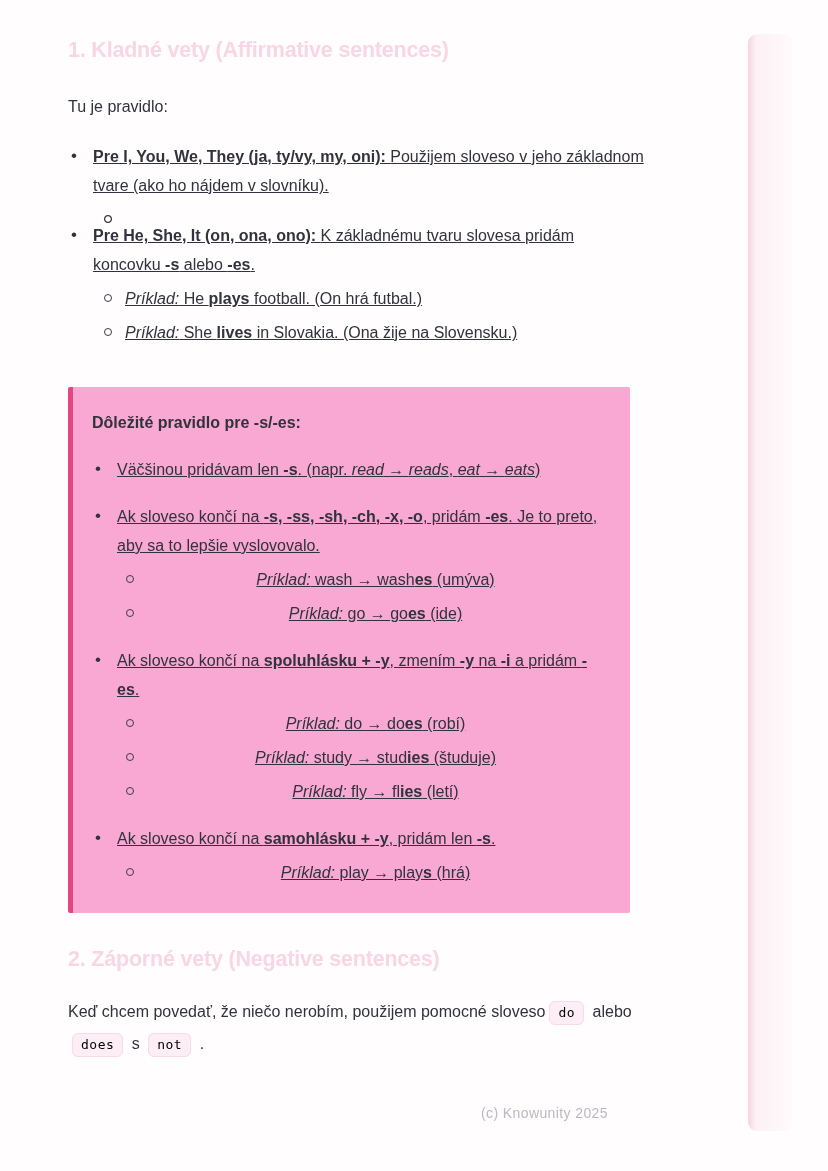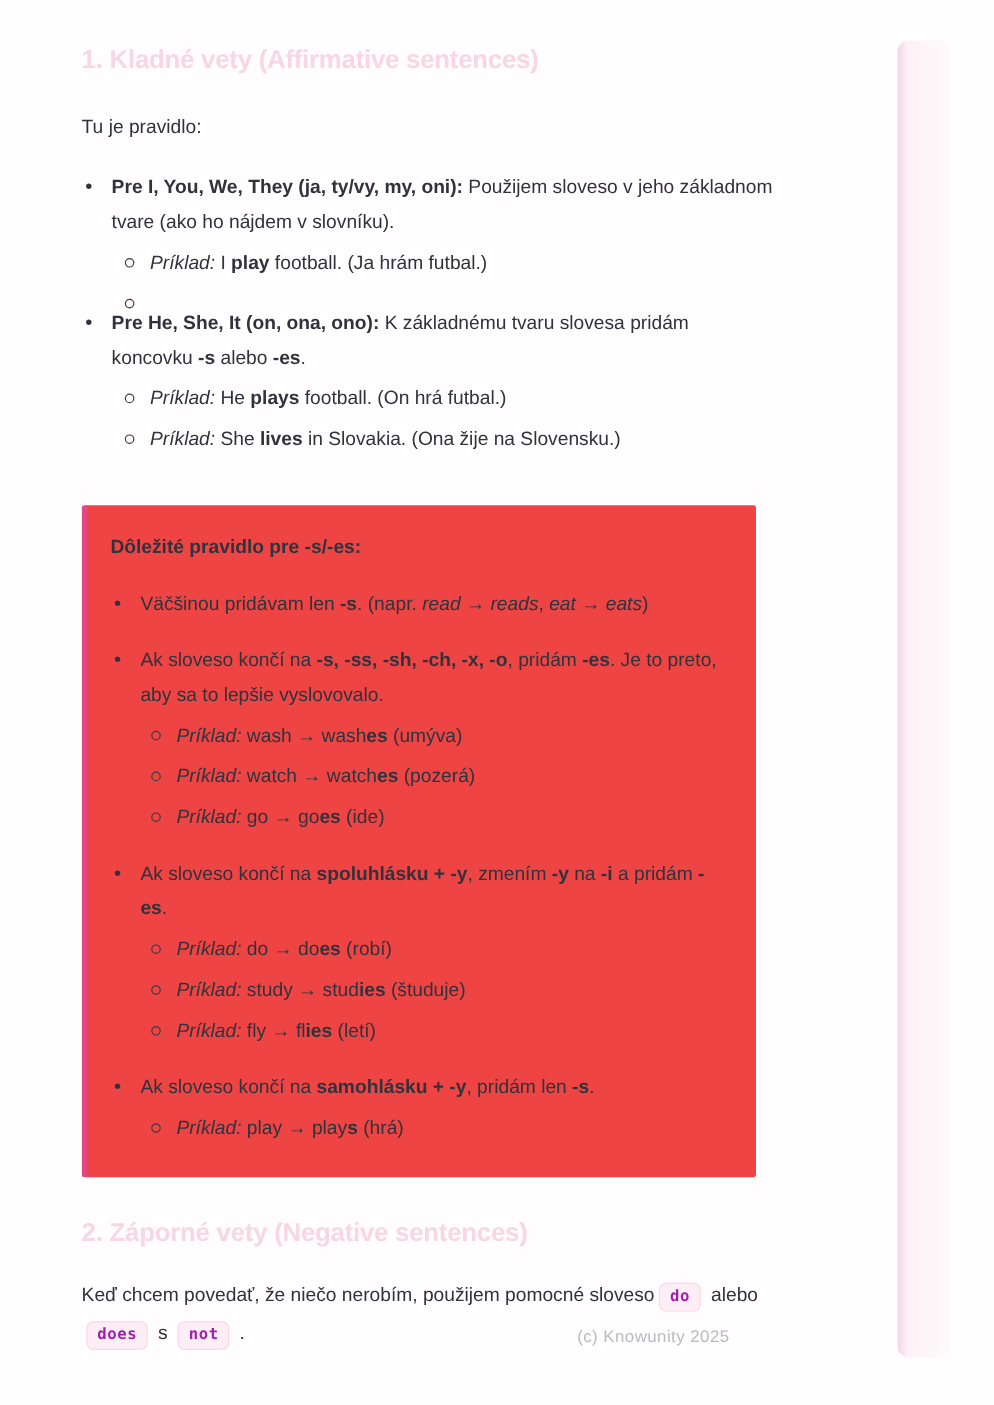--- a/index.html
+++ b/index.html
@@ -38,21 +38,21 @@
   }
   h1.h2 { margin-top: 34px; margin-bottom: 24px; }
 
   .intro, .para {
     font-size: 16px;
     line-height: 29px;
     margin: 0 0 10px 0;
   }
   .para { line-height: 31px; margin-top: 14px; }
 
-  .list { margin-top: 14px; }
+  .list { margin-top: 14px; text-decoration: underline; }
 
   .li { position: relative; padding-left: 25px; font-size: 16px; line-height: 29px; }
   .li.l1 { margin-top: 21px; }
   .li.l2 { margin-left: 32px; margin-top: 5px; }
 
   .marker.l1 { position: absolute; left: 3px; top: -1px; font-size: 17px; color: #30333b; }
   .marker.l1::before { content: '•'; }
   .marker.l2 {
     position: absolute; left: 4px; top: 10px;
     width: 6px; height: 6px;
@@ -61,49 +61,49 @@
     box-sizing: border-box;
     width: 8px; height: 8px;
   }
 
   .b { font-weight: 700; }
   .i { font-style: italic; }
 
   .code {
     font-family: "DejaVu Sans Mono", monospace;
     font-size: 13px;
-    font-weight: 700;
-    color: #a21caf;
+    font-weight: 400;
+    color: #000000;
     background: #fdedf4;
     border: 1px solid #f8dbe8;
     border-radius: 6px;
     padding: 3px 8px 4px 8px;
     margin: 0 4px;
     white-space: nowrap;
     letter-spacing: 0.5px;
   }
 
   .callout {
     margin-top: 40px;
     width: 562px;
     box-sizing: border-box;
-    background: #ef4444;
+    background: #f9a8d4;
     border-left: 5px solid #e2487f;
     border-radius: 2px;
     padding: 21px 26px 26px 19px;
   }
   .callout-title {
     font-size: 16px;
     font-weight: 700;
     line-height: 29px;
     margin: 0;
   }
   .callout .list { margin-top: 13px; }
   .callout .li.l1 { margin-top: 18px; }
-  .callout .li.l2 { margin-left: 30px; }
+  .callout .li.l2 { margin-left: 30px; text-align: center; }
 
   .footer {
     position: absolute;
     right: 52px; bottom: 50px;
     font-size: 14px;
     color: #b9b9c1;
     letter-spacing: 0.4px;
     z-index: 3;
   }
 </style>
@@ -112,34 +112,33 @@
 
 <div class="page">
   <div class="stripe"></div>
 
   <div class="content">
     <h1>1. Kladné vety (Affirmative sentences)</h1>
     <p class="intro">Tu je pravidlo:</p>
 
     <div class="list">
         <div class="li l1"><span class="marker l1"></span><span class="li-text"><span class="b">Pre I, You, We, They (ja, ty/vy, my, oni): </span><span>Použijem sloveso v jeho základnom tvare (ako ho nájdem v slovníku).</span></span></div>
-        <div class="li l2"><span class="marker l2"></span><span class="li-text"><span class="i">Príklad:</span><span> I </span><span class="b">play</span><span> football. (Ja hrám futbal.)</span></span></div>
+        <div class="li l2"><span class="marker l2"></span></div>
         <div class="li l2"><span class="marker l2"></span></div>
         <div class="li l1"><span class="marker l1"></span><span class="li-text"><span class="b">Pre He, She, It (on, ona, ono): </span><span>K základnému tvaru slovesa pridám koncovku </span><span class="b">-s</span><span> alebo </span><span class="b">-es</span><span>.</span></span></div>
         <div class="li l2"><span class="marker l2"></span><span class="li-text"><span class="i">Príklad:</span><span> He </span><span class="b">plays</span><span> football. (On hrá futbal.)</span></span></div>
         <div class="li l2"><span class="marker l2"></span><span class="li-text"><span class="i">Príklad:</span><span> She </span><span class="b">lives</span><span> in Slovakia. (Ona žije na Slovensku.)</span></span></div>
       </div>
 
     <div class="callout">
       <p class="callout-title">Dôležité pravidlo pre -s/-es:</p>
       <div class="list">
           <div class="li l1"><span class="marker l1"></span><span class="li-text"><span>Väčšinou pridávam len </span><span class="b">-s</span><span>. (napr. </span><span class="i">read</span><span> → </span><span class="i">reads</span><span>, </span><span class="i">eat</span><span> → </span><span class="i">eats</span><span>)</span></span></div>
           <div class="li l1"><span class="marker l1"></span><span class="li-text"><span>Ak sloveso končí na </span><span class="b">-s, -ss, -sh, -ch, -x, -o</span><span>, pridám </span><span class="b">-es</span><span>. Je to preto, aby sa to lepšie vyslovovalo.</span></span></div>
           <div class="li l2"><span class="marker l2"></span><span class="li-text"><span class="i">Príklad:</span><span> wash → wash</span><span class="b">es</span><span> (umýva)</span></span></div>
-          <div class="li l2"><span class="marker l2"></span><span class="li-text"><span class="i">Príklad:</span><span> watch → watch</span><span class="b">es</span><span> (pozerá)</span></span></div>
           <div class="li l2"><span class="marker l2"></span><span class="li-text"><span class="i">Príklad:</span><span> go → go</span><span class="b">es</span><span> (ide)</span></span></div>
           <div class="li l1"><span class="marker l1"></span><span class="li-text"><span>Ak sloveso končí na </span><span class="b">spoluhlásku + -y</span><span>, zmením </span><span class="b">-y</span><span> na </span><span class="b">-i</span><span> a pridám </span><span class="b">-es</span><span>.</span></span></div>
           <div class="li l2"><span class="marker l2"></span><span class="li-text"><span class="i">Príklad:</span><span> do → do</span><span class="b">es</span><span> (robí)</span></span></div>
           <div class="li l2"><span class="marker l2"></span><span class="li-text"><span class="i">Príklad:</span><span> study → stud</span><span class="b">ies</span><span> (študuje)</span></span></div>
           <div class="li l2"><span class="marker l2"></span><span class="li-text"><span class="i">Príklad:</span><span> fly → fl</span><span class="b">ies</span><span> (letí)</span></span></div>
           <div class="li l1"><span class="marker l1"></span><span class="li-text"><span>Ak sloveso končí na </span><span class="b">samohlásku + -y</span><span>, pridám len </span><span class="b">-s</span><span>.</span></span></div>
           <div class="li l2"><span class="marker l2"></span><span class="li-text"><span class="i">Príklad:</span><span> play → play</span><span class="b">s</span><span> (hrá)</span></span></div>
         </div>
     </div>
 

